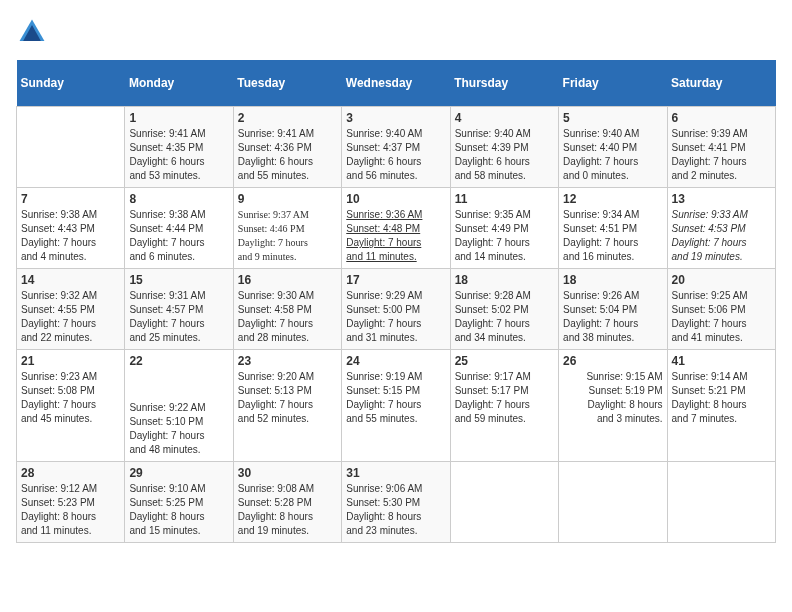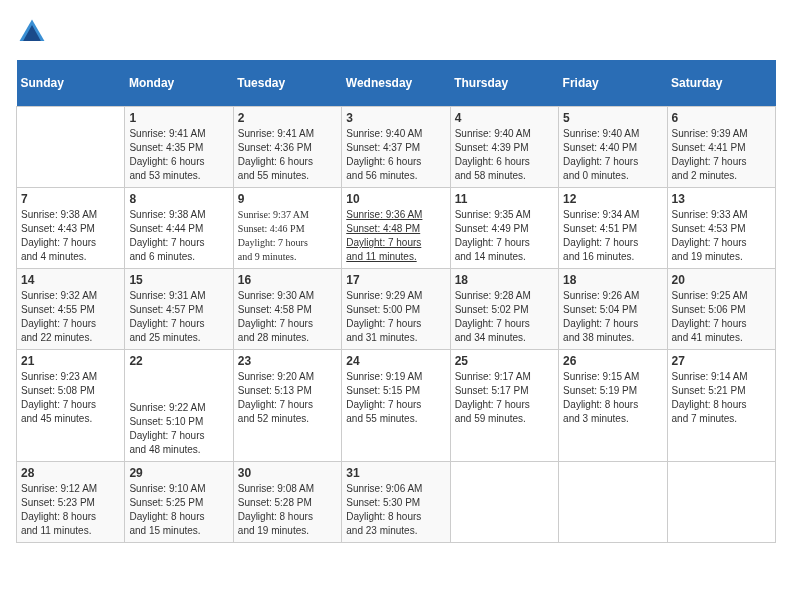--- a/index.html
+++ b/index.html
@@ -192,21 +192,21 @@
         </td>
         <td>
           <div class="day-num">12</div>
           <div class="day-info" style="white-space: pre-line;">Sunrise: 9:34 AM
 Sunset: 4:51 PM
 Daylight: 7 hours
 and 16 minutes.</div>
         </td>
         <td>
           <div class="day-num">13</div>
-          <div class="day-info" style="white-space: pre-line;">Sunrise: 9:33 AM
+          <div class="day-info" style="white-space: pre-line; font-style: italic;">Sunrise: 9:33 AM
 Sunset: 4:53 PM
 Daylight: 7 hours
 and 19 minutes.</div>
         </td>
       </tr>
       <tr>
         <td>
           <div class="day-num">14</div>
           <div class="day-info" style="white-space: pre-line;">Sunrise: 9:32 AM
 Sunset: 4:55 PM
@@ -287,27 +287,27 @@
         </td>
         <td>
           <div class="day-num">25</div>
           <div class="day-info" style="white-space: pre-line;">Sunrise: 9:17 AM
 Sunset: 5:17 PM
 Daylight: 7 hours
 and 59 minutes.</div>
         </td>
         <td>
           <div class="day-num">26</div>
-          <div class="day-info" style="white-space: pre-line;">Sunrise: 9:15 AM
+          <div class="day-info" style="white-space: pre-line; text-align: right;">Sunrise: 9:15 AM
 Sunset: 5:19 PM
 Daylight: 8 hours
 and 3 minutes.</div>
         </td>
         <td>
-          <div class="day-num">27</div>
+          <div class="day-num">41</div>
           <div class="day-info" style="white-space: pre-line;">Sunrise: 9:14 AM
 Sunset: 5:21 PM
 Daylight: 8 hours
 and 7 minutes.</div>
         </td>
       </tr>
       <tr>
         <td>
           <div class="day-num">28</div>
           <div class="day-info" style="white-space: pre-line;">Sunrise: 9:12 AM

